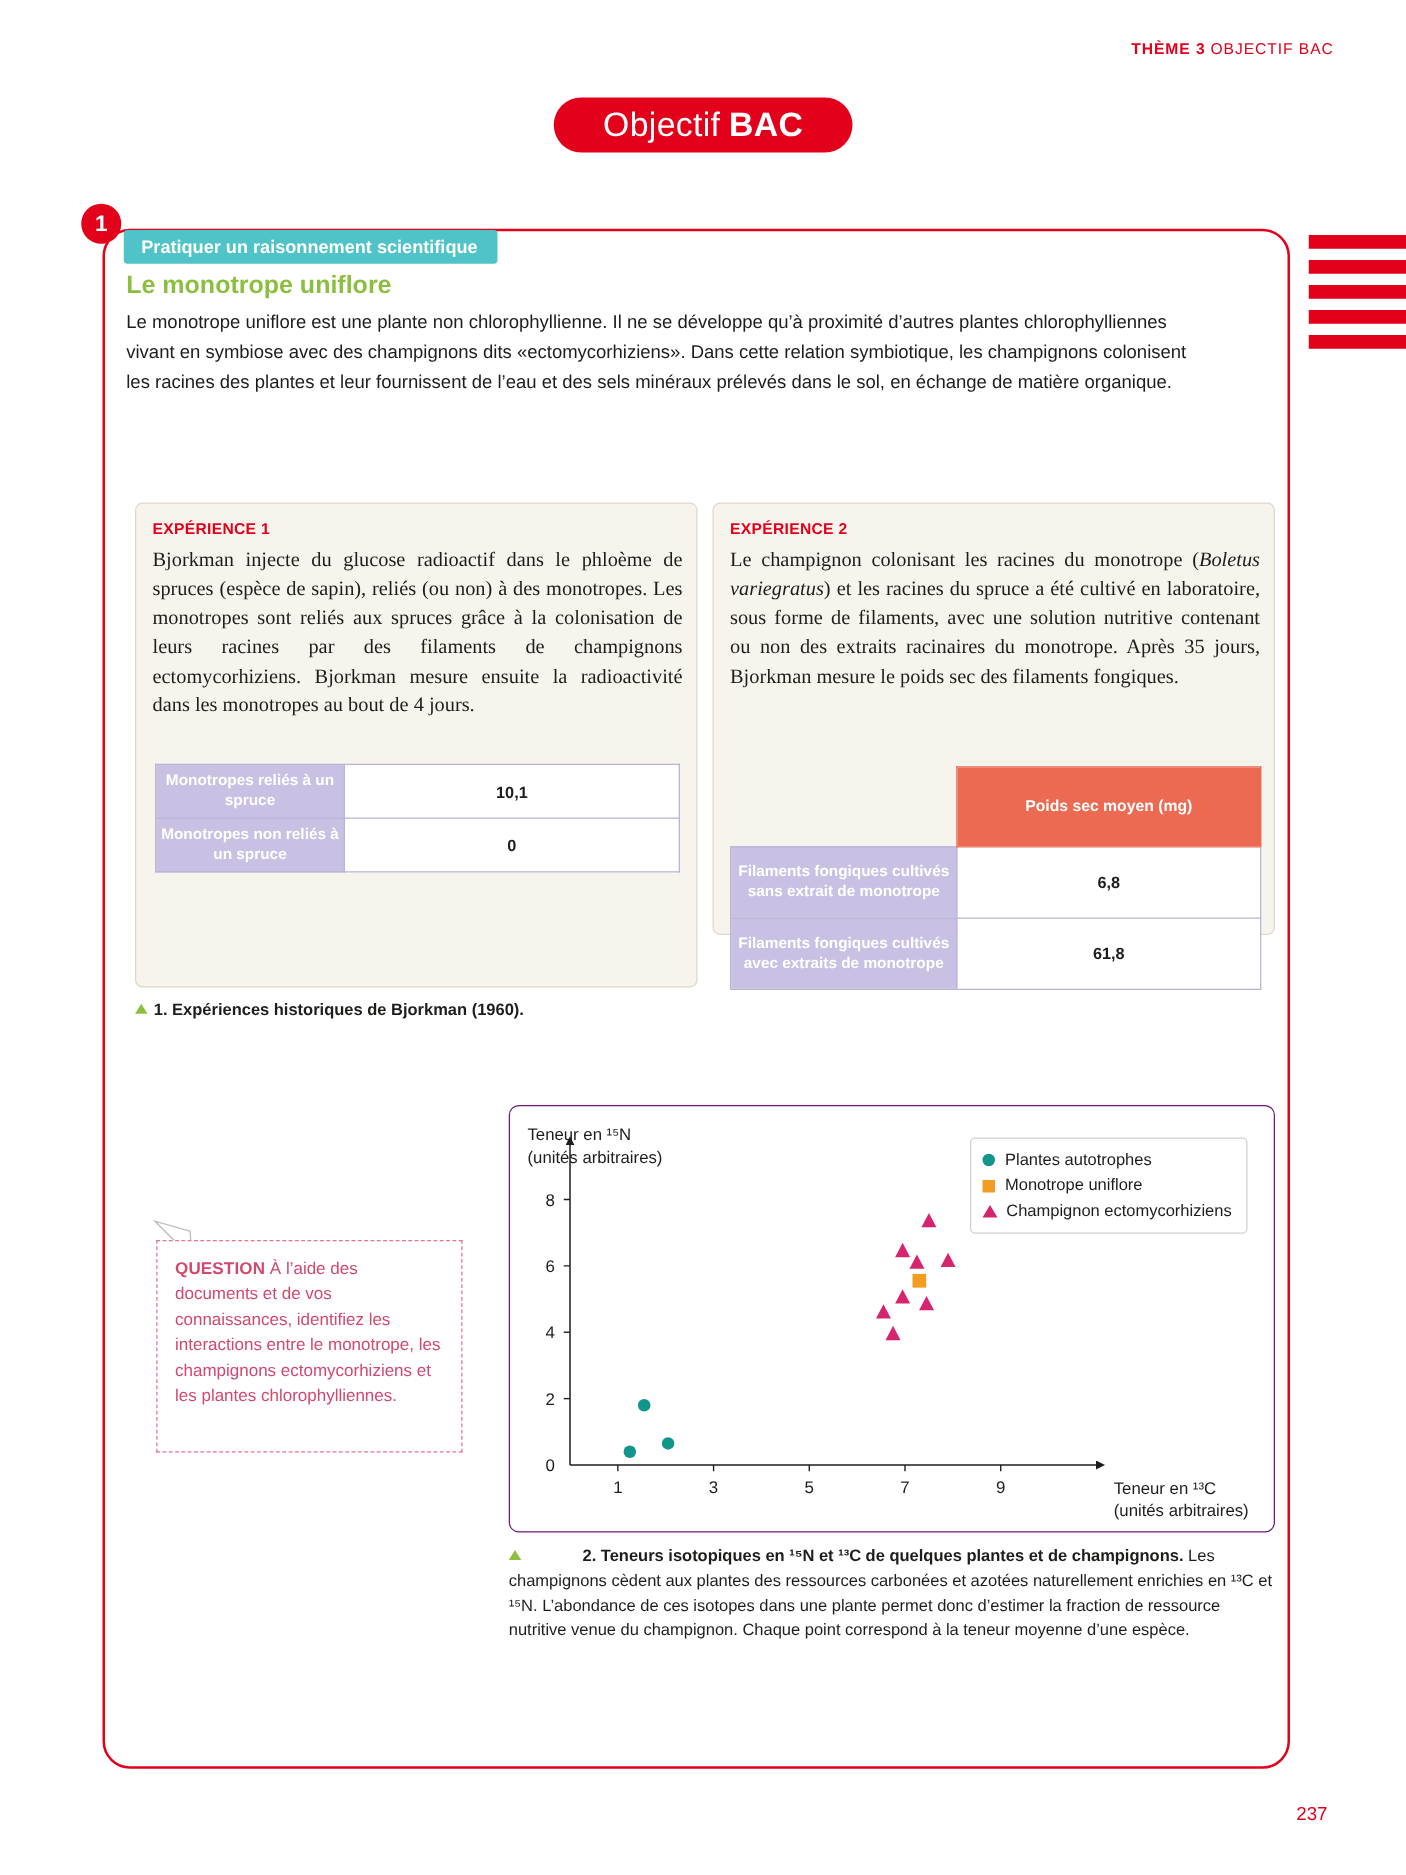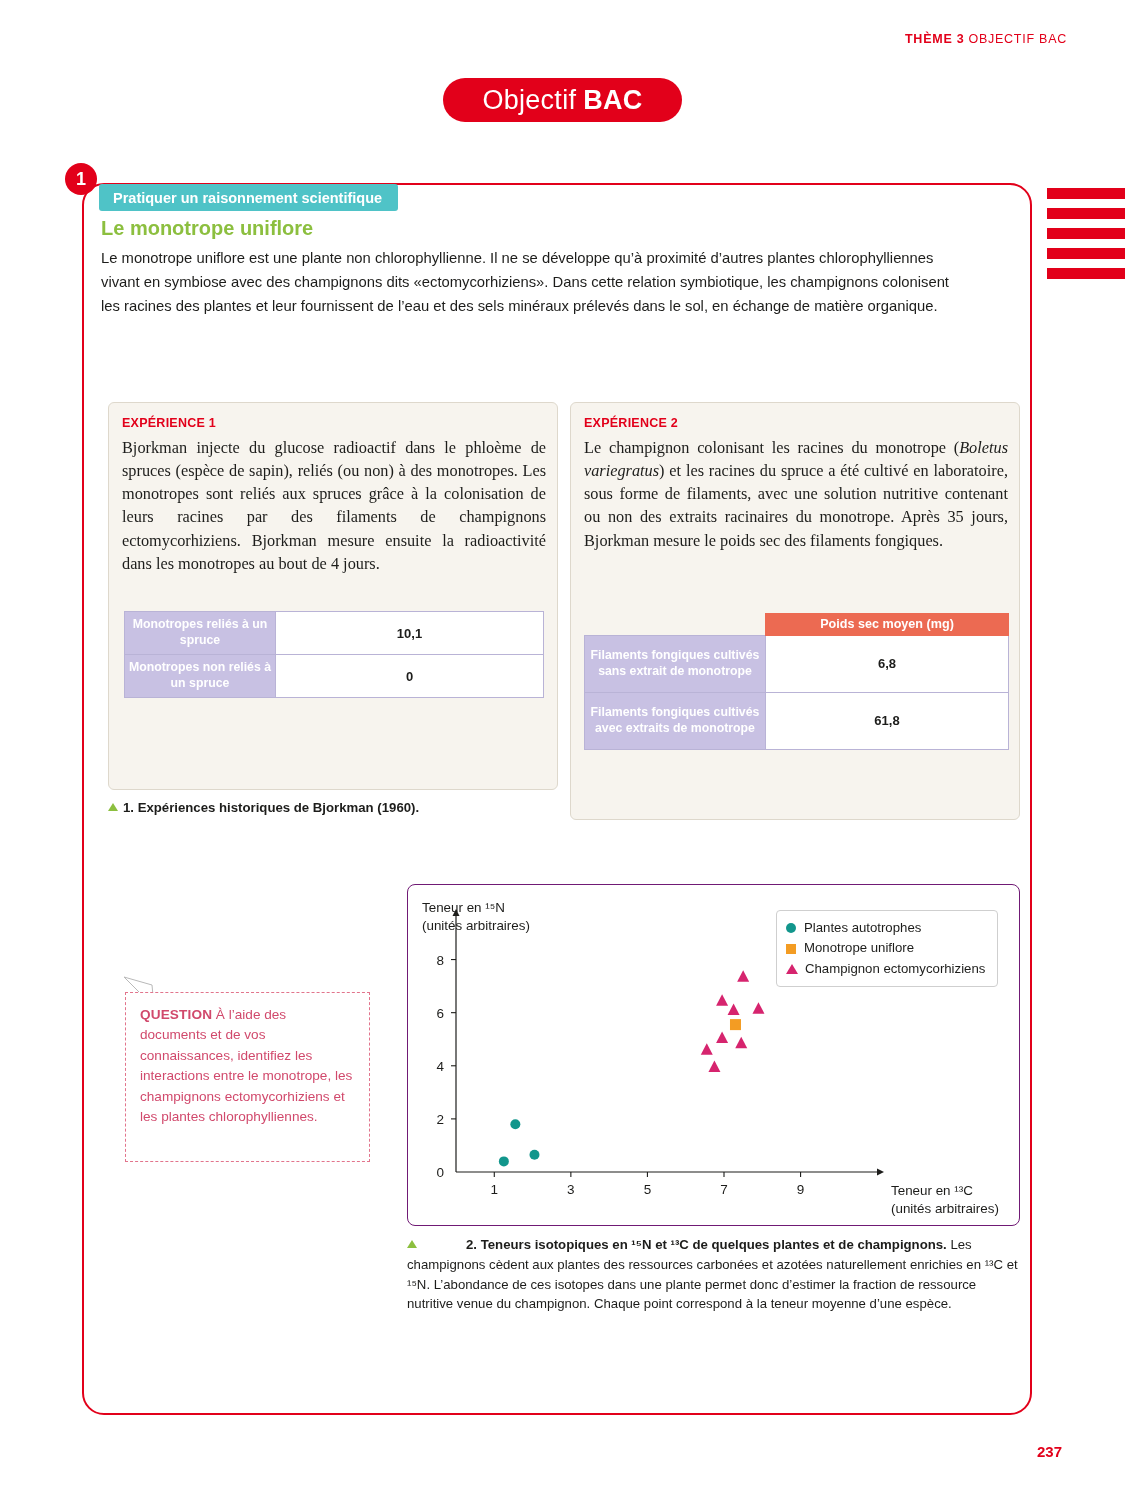--- a/index.html
+++ b/index.html
@@ -135,21 +135,21 @@
   
   .exp-box {
     position: absolute;
     top: 402px;
     background: #f7f4ee;
     border: 1px solid #ded8cc;
     border-radius: 6px;
     box-sizing: border-box;
   }
   .exp1 { left: 108px; width: 450px; height: 388px; }
-  .exp2 { left: 570px; width: 450px; height: 418px; }
+  .exp2 { left: 570px; width: 450px; height: 346px; }
 
   .exp-label {
     position: absolute;
     top: 13px;
     left: 13px;
     font-size: 12.5px;
     font-weight: bold;
     color: #e2001a;
     letter-spacing: .02em;
   }
@@ -326,21 +326,21 @@
     line-height: 1.5;
     color: #1d1d1b;
   }
   .caption2 b { font-weight: bold; margin-left: 44px; }
 
   .page-num {
     position: absolute;
     top: 1443px;
     right: 63px;
     font-size: 15px;
-    font-weight: bold;
+    font-weight: normal;
     color: #e2001a;
   }
 </style>
 </head>
 <body>
 
 <div class="page-header">
   <span class="theme">THÈME 3</span>
   <span class="obj">OBJECTIF BAC</span>
 </div>
@@ -385,21 +385,21 @@
 </div>
 
 <div class="exp-box exp2">
   <div class="exp-label">EXPÉRIENCE 2</div>
   <div class="exp-text"><span>Le champignon colonisant les racines du monotrope (</span><i>Boletus variegratus</i><span>) et les racines du spruce a été cultivé en laboratoire, sous forme de filaments, avec une solution nutritive contenant ou non des extraits racinaires du monotrope. Après 35 jours, Bjorkman mesure le poids sec des filaments fongiques.</span></div>
 
   <table class="data" id="table2">
     <tbody>
         <tr>
       <td class="blankcell" style="width:180px;"></td>
-      <td class="hdr-orange" style="padding:2px 8px;">Poids sec moyen (mg)</td>
+      <td class="hdr-orange" style="padding:23px 8px;">Poids sec moyen (mg)</td>
     </tr>
     <tr>
       <td class="rowlabel" style="width:180px;">Filaments fongiques cultivés sans extrait de monotrope</td>
       <td class="valcell" style="height:56px;">6,8</td>
     </tr>
     <tr>
       <td class="rowlabel" style="width:180px;">Filaments fongiques cultivés avec extraits de monotrope</td>
       <td class="valcell" style="height:56px;">61,8</td>
     </tr>
   </tbody>

